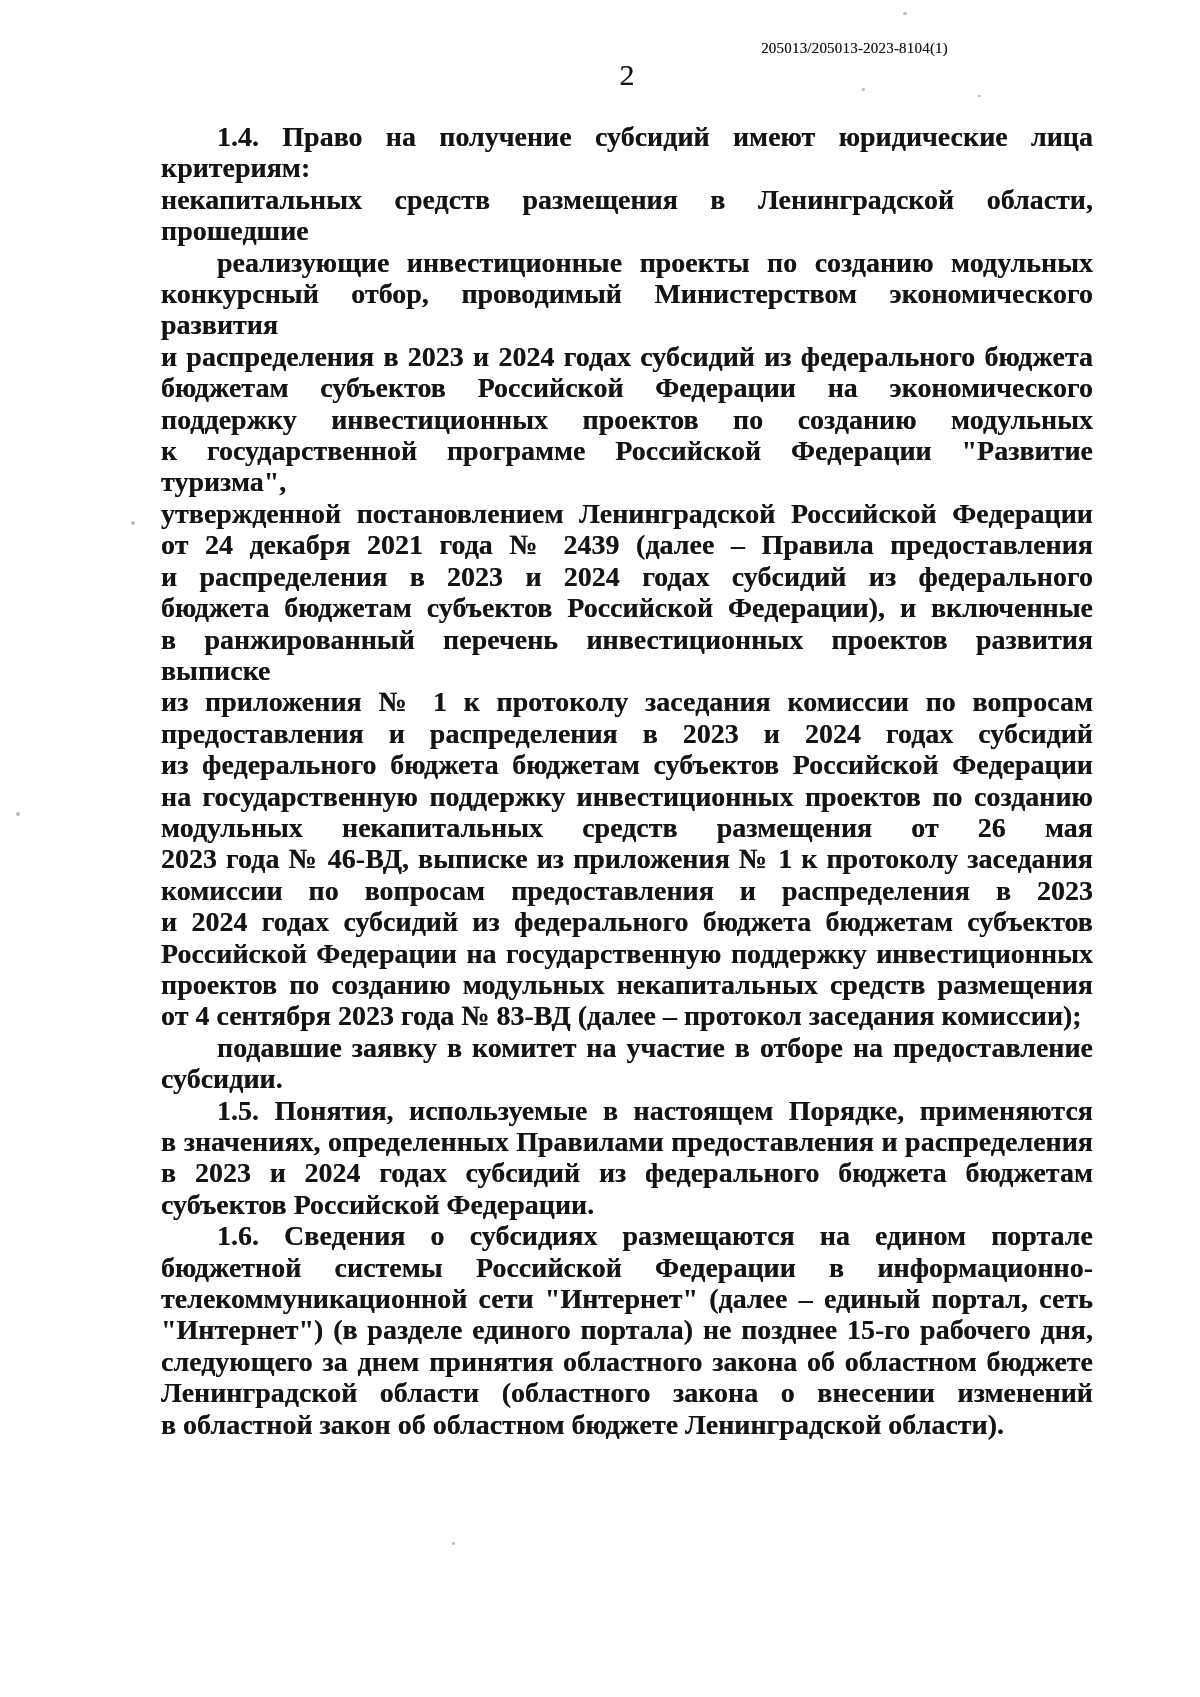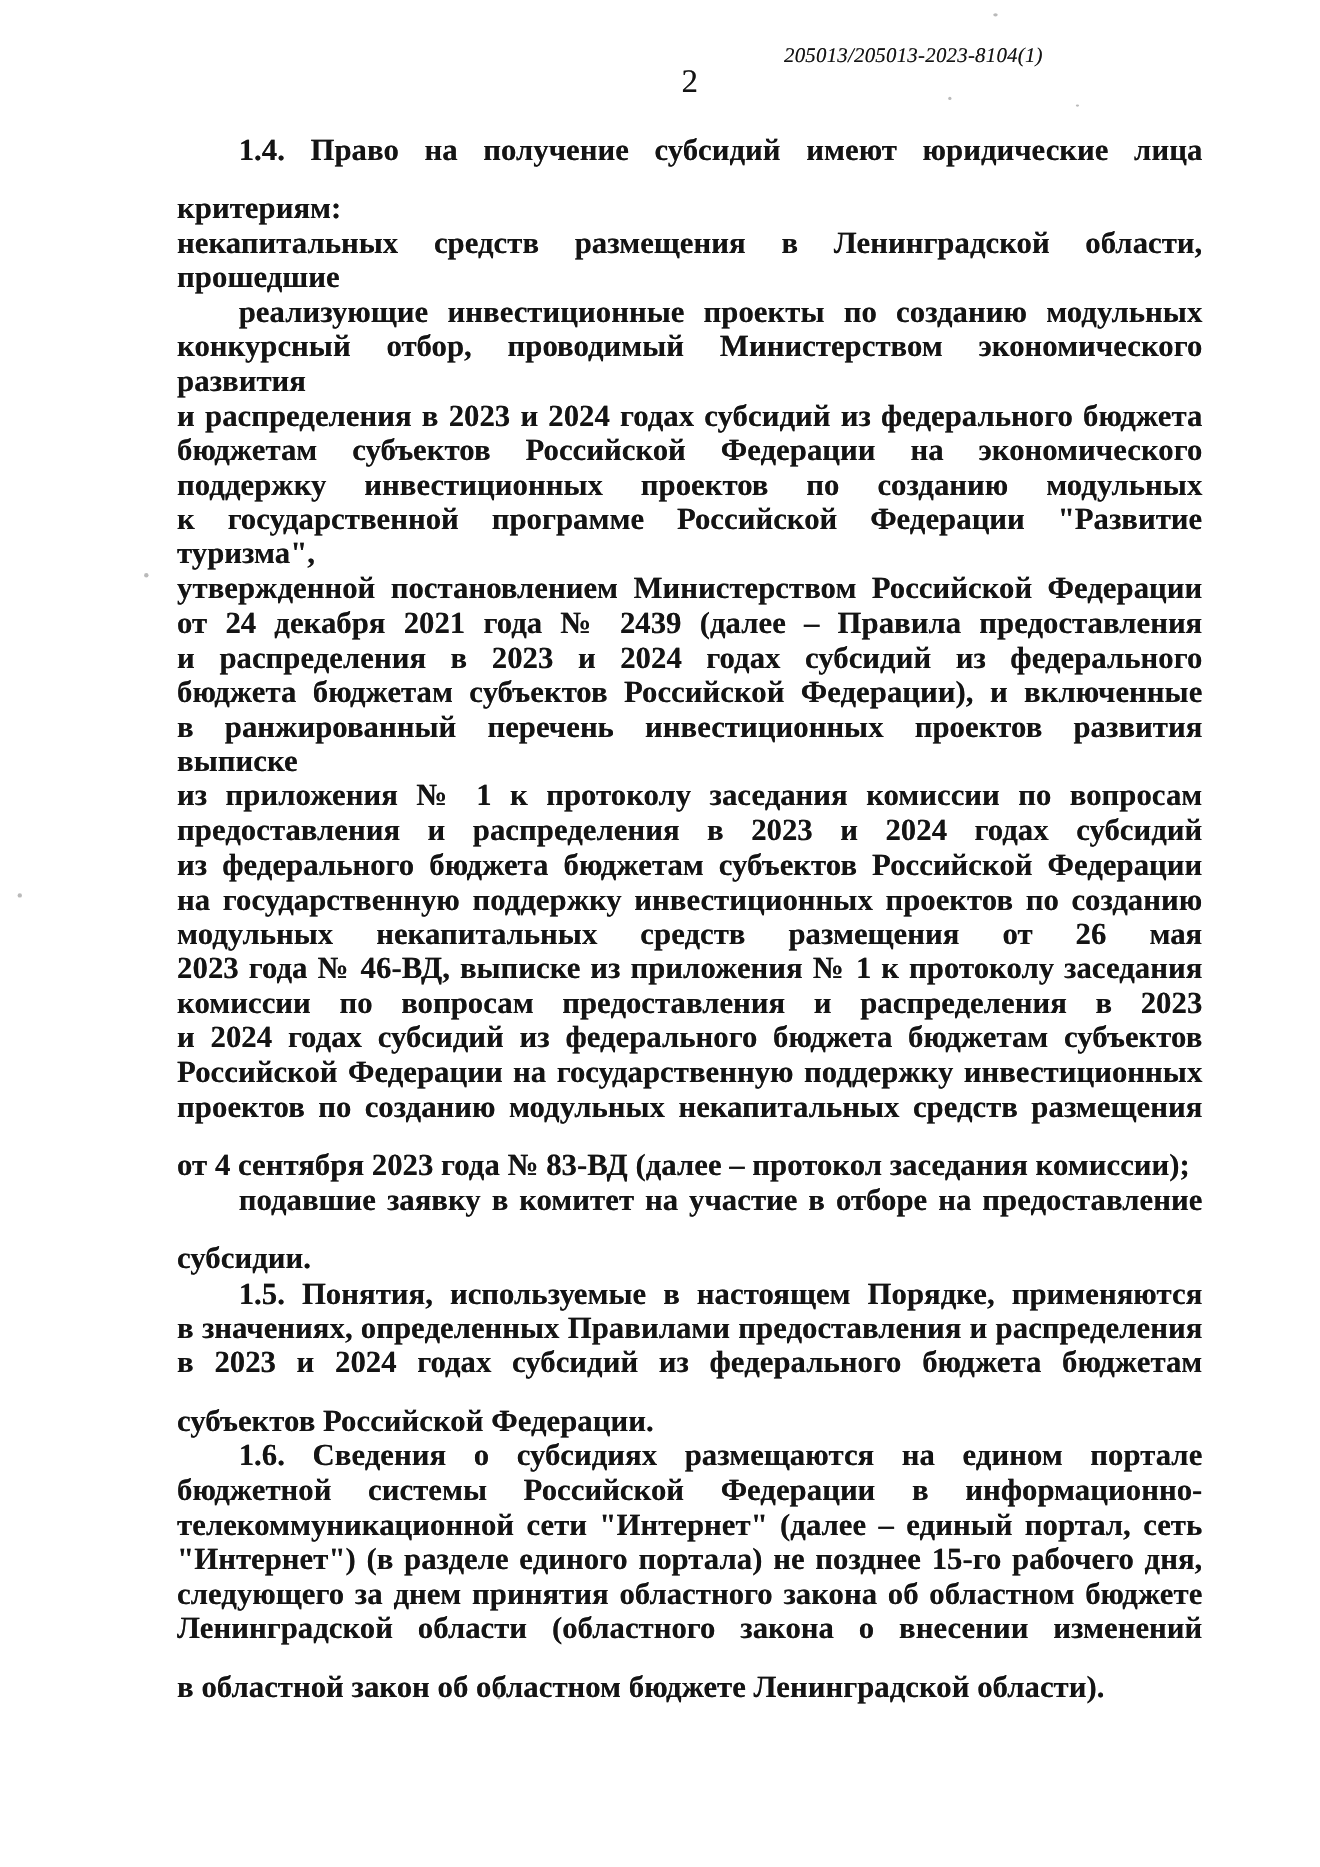--- a/index.html
+++ b/index.html
@@ -9,24 +9,23 @@
     height: 1697px;
     background: #ffffff;
     font-family: "Liberation Serif", "DejaVu Serif", serif;
     color: #141414;
     overflow: hidden;
   }
   .header-code {
     position: absolute;
     top: 40px;
     right: 252px;
-    font-size: 19px;
+    font-size: 15px;
     letter-spacing: 0.2px;
     text-shadow: 0 0 0.5px rgba(0,0,0,0.55);
-    font-style: italic;
   }
   .page-number {
     position: absolute;
     top: 58px;
     left: 161px;
     width: 932px;
     text-align: center;
     font-size: 30px;
     text-shadow: 0 0 0.5px rgba(0,0,0,0.55);
   }
@@ -38,21 +37,21 @@
     font-size: 28px;
     line-height: 31.4px;
     text-shadow: 0 0 0.6px rgba(0,0,0,0.6);
   }
   .para { margin: 0; font-weight: bold; }
   .tline {
     text-align: justify;
     text-align-last: justify;
   }
   .tline.para-first { text-indent: 56px; }
-  .tline.para-last { text-align-last: left; margin-top: 22px; }
+  .tline.para-last { text-align-last: left; }
   .speck {
     position: absolute;
     background: #3a3a3a;
     border-radius: 50%;
     opacity: 0.35;
   }
 </style>
 </head>
 <body>
 
@@ -67,21 +66,21 @@
         <div class="tline para-last">критериям:</div>
       </div>
       <div class="para">
         <div class="tline">некапитальных средств размещения в Ленинградской области, прошедшие</div>
         <div class="tline para-first">реализующие инвестиционные проекты по созданию модульных</div>
         <div class="tline">конкурсный отбор, проводимый Министерством экономического развития</div>
         <div class="tline">и распределения в 2023 и 2024 годах субсидий из федерального бюджета</div>
         <div class="tline">бюджетам субъектов Российской Федерации на экономического</div>
         <div class="tline">поддержку инвестиционных проектов по созданию модульных</div>
         <div class="tline">к государственной программе Российской Федерации "Развитие туризма",</div>
-        <div class="tline">утвержденной постановлением Министерством Российской Федерации</div>
+        <div class="tline">утвержденной постановлением Ленинградской Российской Федерации</div>
         <div class="tline">от 24 декабря 2021 года № 2439 (далее – Правила предоставления</div>
         <div class="tline">и распределения в 2023 и 2024 годах субсидий из федерального</div>
         <div class="tline">бюджета бюджетам субъектов Российской Федерации), и включенные</div>
         <div class="tline">в ранжированный перечень инвестиционных проектов развития выписке</div>
         <div class="tline">из приложения № 1 к протоколу заседания комиссии по вопросам</div>
         <div class="tline">предоставления и распределения в 2023 и 2024 годах субсидий</div>
         <div class="tline">из федерального бюджета бюджетам субъектов Российской Федерации</div>
         <div class="tline">на государственную поддержку инвестиционных проектов по созданию</div>
         <div class="tline">модульных некапитальных средств размещения от 26 мая</div>
         <div class="tline">2023 года № 46-ВД, выписке из приложения № 1 к протоколу заседания</div>

